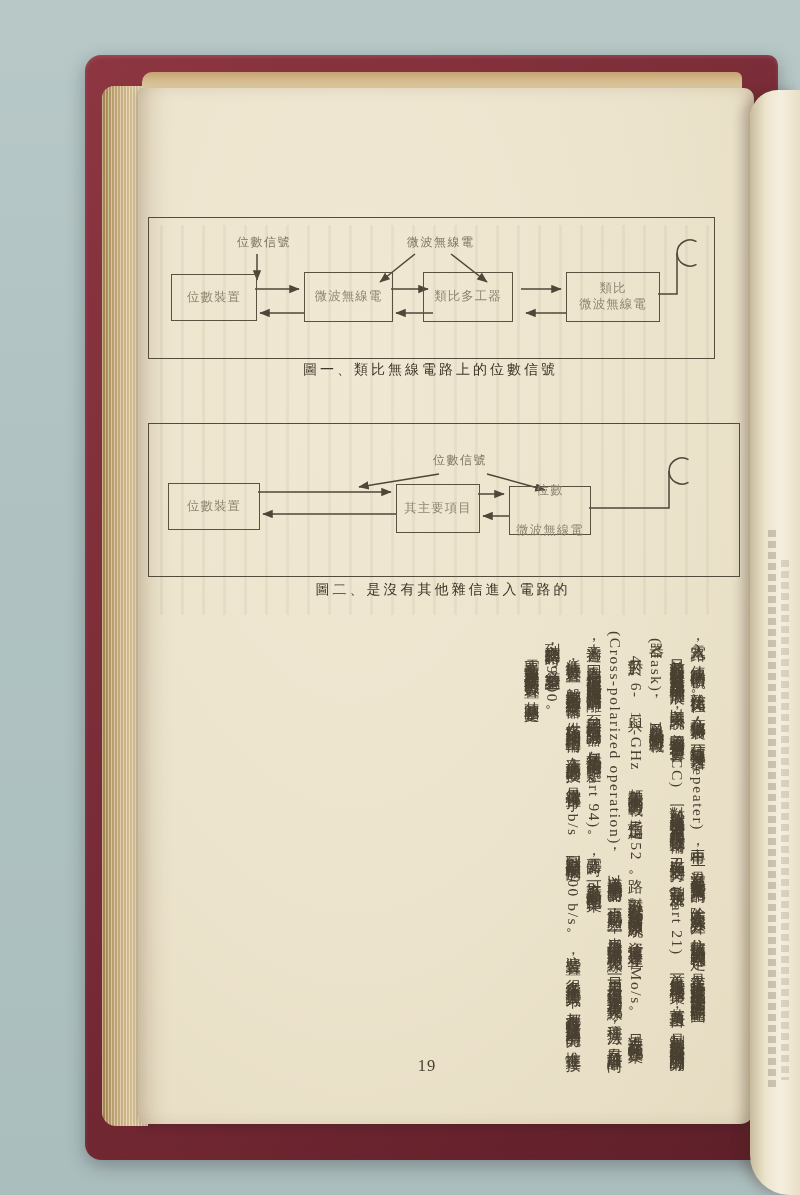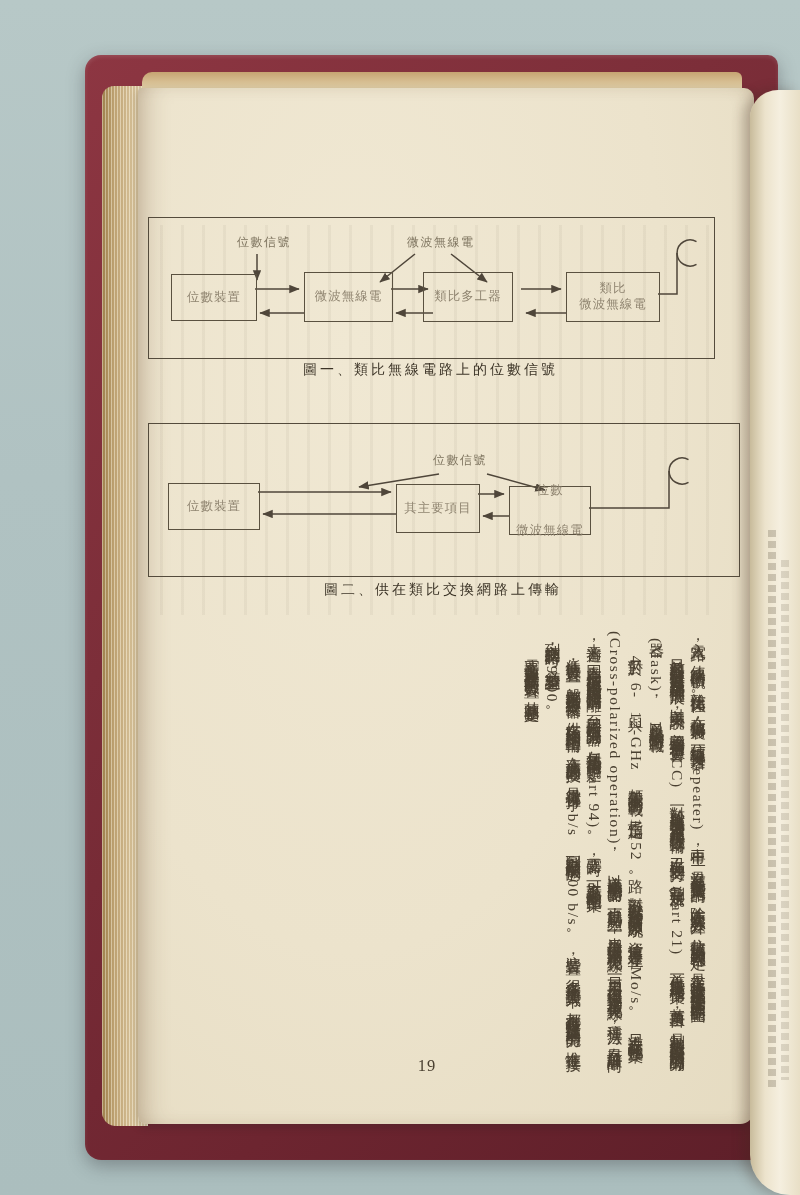--- a/index.html
+++ b/index.html
@@ -180,21 +180,21 @@
     </div>
     <div class="fig-box" style="left:247px; top:60px; width:82px; height:47px;">
       <span>其主要項目</span>
     </div>
     <div class="fig-box" style="left:360px; top:62px; width:80px; height:47px;gap:24px;">
       <span>位數</span>
       <span>微波無線電</span>
     </div>
   </div>
 
-  <div class="fig-caption" style="left:148px; top:581px; width:590px;">圖二、供在類比交換網路上傳輸</div>
+  <div class="fig-caption" style="left:148px; top:581px; width:590px;">圖二、是沒有其他雜信進入電路的</div>
 
   <div class="text-block">
     <p>入電路，使線路的信號／雜信比欠佳。在位數傳輸裏，信號經每一轉送器 (Repeater) 中再生，是沒有其他雜信進入電路的；除非在比次有誤差外，位數信號的品質大都穩定，是在從正常接收載波標準至接近開始進入標準的範圍。</p>
     <p class="indent">目前各國對位數微波通信系統多在積極的推展。以美國來說，美國聯邦通信委員會 (FCC) 對於一般電信機構與公衆應用系統採行位數傳輸，已在極力的支持，並制定法規 (Part 21) 首先供一般電信機構作業。其主要項目，是制定供位數發信機輸出頻譜的分隔器 (Mask)，以及規定最小的電路荷載。</p>
     <p class="indent">對於 4-, 6- 與 12-GHz 頻帶最小電路的荷載，指定爲 1,152 路。對於不以變碼音頻發送資信的微波系統，資信速率可建立在 10Mo/s。另准許交叉極化波作業 (Cross-polarized operation)，以適應最小電路的需要；也就是同一頻率，一半用發信機饋送到水平極化天線。另一半用另一發信機連接到一垂直極化天線。這種方法，在目前設計中尚未普遍，因爲在這兩個極化波中很困難的維持適當的隔離。至於同樣輸出頻譜分隔器，包括無最小電路的規定 (Part 94)。需要時，可充許多工頻率的指配作業。</p>
     <p class="indent">低速位數裝置，一般都連接到音頻級變復器，供在類比交換網路上傳輸。在速度方面的變換，是從電傳打字 75 b/s 到圖影顯示端機的 9600 b/s。這些裝置，很多在當地作業方式中，都具有獲得較高資信速率的能力。惟在連接到交換網路時，必須調整至9600。</p>
     <p class="indent">需要高位數速率有效作業的位數裝置，其範圍是要</p>
   </div>
 
   <div class="page-number">19</div>

